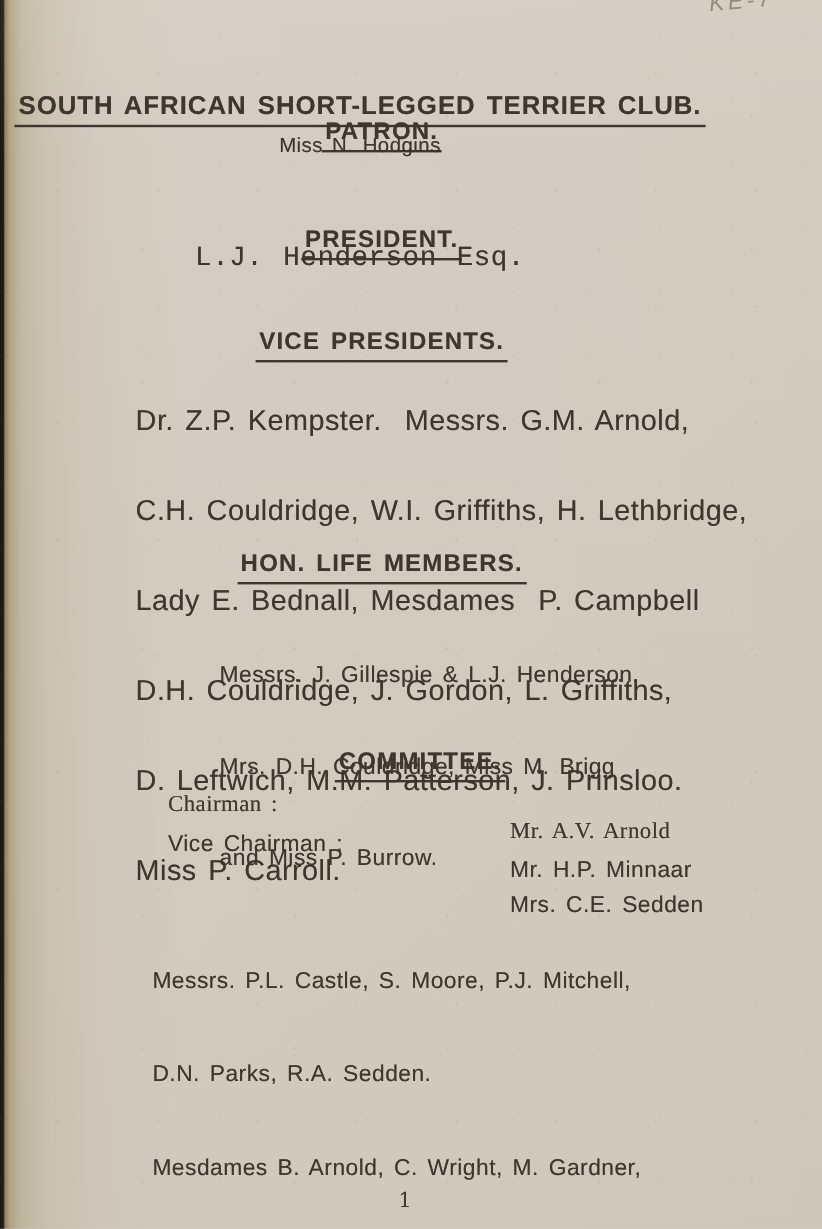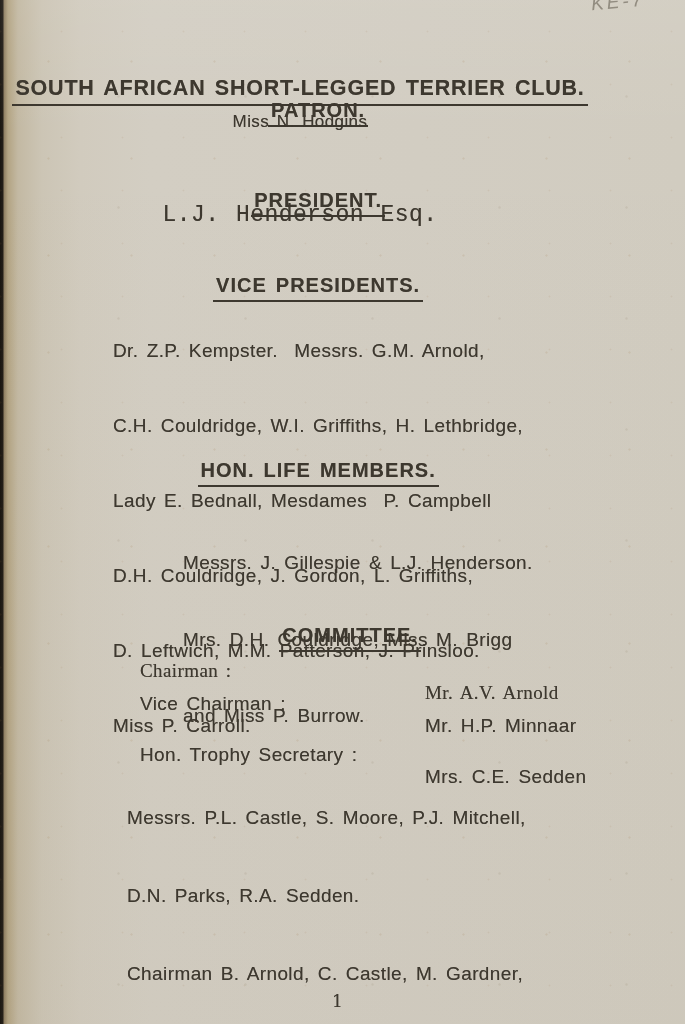--- a/index.html
+++ b/index.html
@@ -38,21 +38,21 @@
     display:inline-block;
     border-bottom:2px solid #3d382f;
     padding:0 3px 3px 3px;
   }
   .heading{font-size:20px;font-weight:bold;letter-spacing:1px;}
   .h-patron{top:76px;}
   .name-patron{top:112px;font-size:17px;}
   .h-president{top:166px;}
   .name-president{top:202px;font-size:23px;font-family:Liberation Mono, monospace;}
   .h-vp{top:251px;}
-  .vp-lines{top:288px;left:113px;font-size:19px;line-height:25px;}
+  .vp-lines{top:288px;left:113px;font-size:24px;line-height:25px;}
   .h-hlm{top:436px;}
   .hlm-lines{top:499px;left:183px;font-size:19px;line-height:25.5px;}
   .h-committee{top:601px;padding-left:32px;}
   .officer-row{position:absolute;left:140px;width:520px;font-size:19px;}
   .officer-row .role{position:absolute;left:0;}
   .officer-row .oname{position:absolute;left:285px;}
   .row-0{top:638px;font-family:Liberation Serif, serif;}
   .row-1{top:671px;}
   .row-2{top:697px;}
   .row-3{top:722px;}
@@ -121,27 +121,26 @@
 
   <div class="txt officer-row row-0">
     <span class="role">Chairman :</span>
     <span class="oname">Mr. A.V. Arnold</span>
   </div>
   <div class="txt officer-row row-1">
     <span class="role">Vice Chairman :</span>
     <span class="oname">Mr. H.P. Minnaar</span>
   </div>
   <div class="txt officer-row row-3">
-    <span class="role">Hon. Trophy Secretary :</span>
     <span class="oname">Mrs. C.E. Sedden</span>
   </div>
 
   <div class="txt member-lines">
     <div>Messrs. P.L. Castle, S. Moore, P.J. Mitchell,</div>
     <div>D.N. Parks, R.A. Sedden.</div>
-    <div>Chairman B. Arnold, C. Castle, M. Gardner,</div>
+    <div>Mesdames B. Arnold, C. Wright, M. Gardner,</div>
     
     
   </div>
 
   <div class="txt page-number">1</div>
 
 </div>
 
 </body></html>

